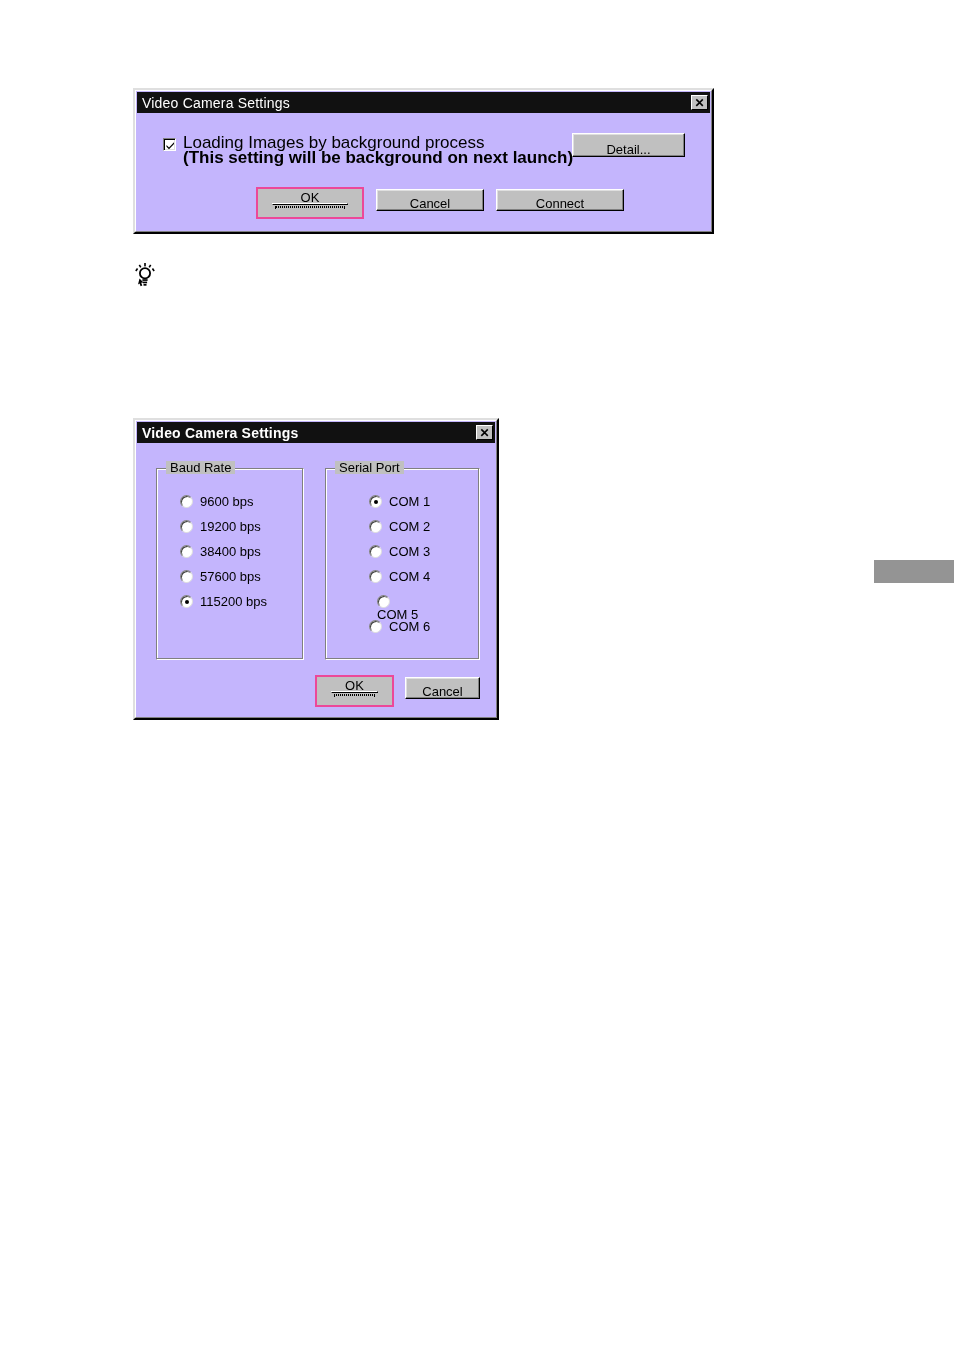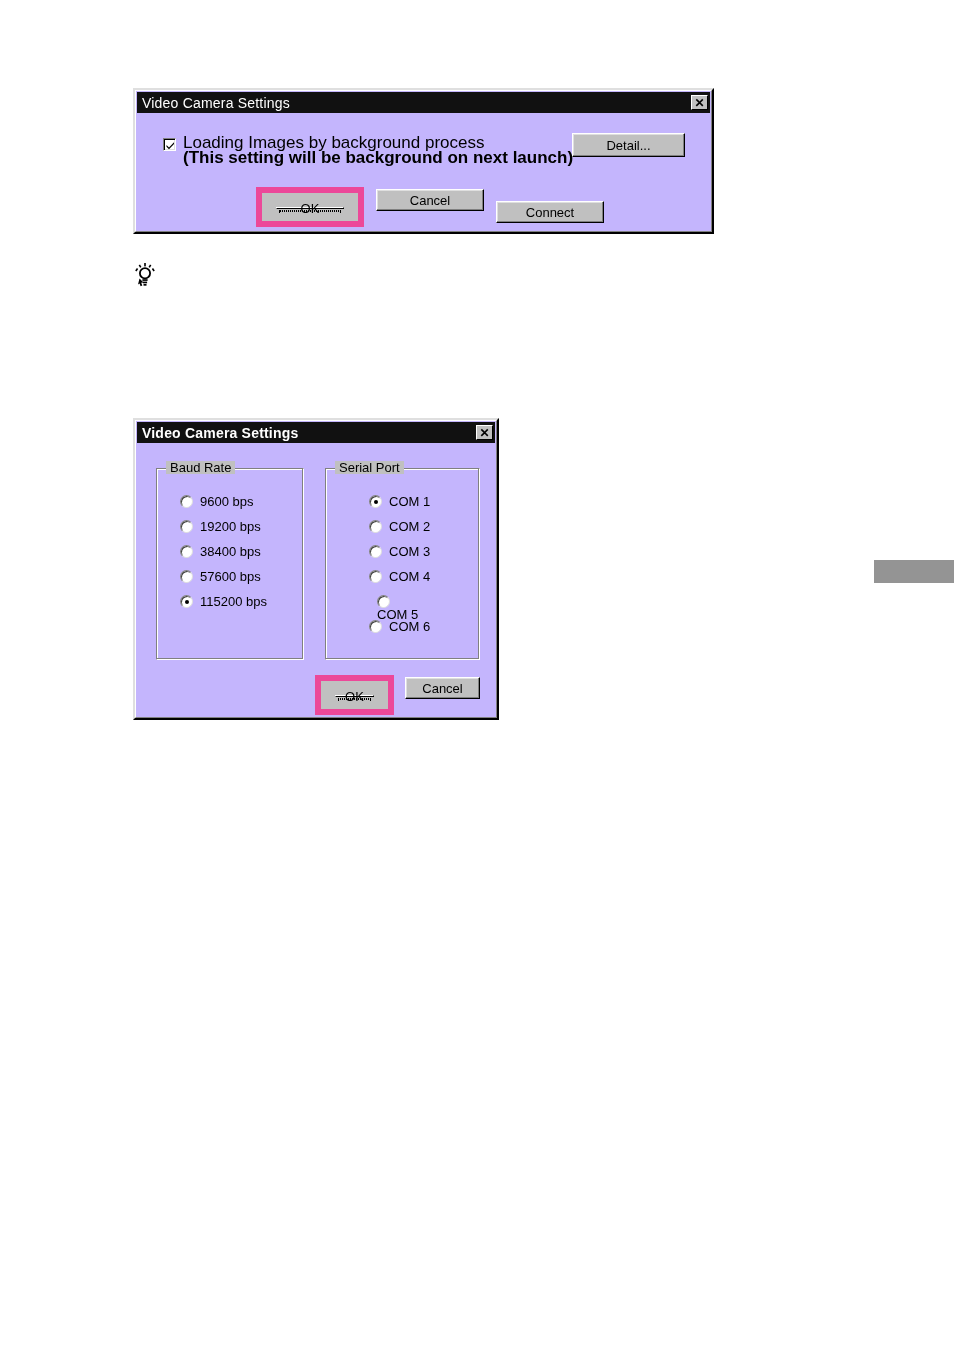--- a/index.html
+++ b/index.html
@@ -83,30 +83,30 @@
 
   
   .btn {
     background: #c0c0c0;
     border-top: 1px solid #ffffff;
     border-left: 1px solid #ffffff;
     border-right: 1px solid #000000;
     border-bottom: 1px solid #000000;
     box-sizing: border-box;
     display: flex;
-    align-items: center;
+    align-items: flex-end;
     justify-content: center;
     cursor: pointer;
     position: relative;
     font-size: 13px;
     color: #000000;
     box-shadow: inset -1px -1px 0 0 #808080, inset 1px 1px 0 0 #dfdfdf;
   }
   .btn-default-wrap {
-    border: 6px solid #ec4899;
+    border: 2px solid #ec4899;
     background: #c0c0c0;
     box-sizing: border-box;
     padding: 14px;
     position: absolute;
     display: block;
   }
   .btn-default-wrap .btn {
     width: 100%;
     height: 100%;
   }
@@ -234,21 +234,21 @@
     <span class="btn">
       <span class="focus-rect"></span>
       <span class="label">OK</span>
     </span>
   </span>
 
   <span class="btn" style="position:absolute; left:241px; top:99px; width:108px; height:22px;">
     <span class="label">Cancel</span>
   </span>
 
-  <span class="btn" style="position:absolute; left:361px; top:111px; width:108px; height:22px;">
+  <span class="btn" style="position:absolute; left:361px; top:99px; width:128px; height:22px;">
     <span class="label">Connect</span>
   </span>
 </div>
 
 <span class="tip-icon" style="left:133px; top:263px; width:24px; height:26px;">
   <svg width="24" height="26" viewBox="0 0 24 26">
     <g fill="#000000">
       <rect x="11.2" y="0" width="1.6" height="3.4"></rect>
       <rect x="6.2" y="1.6" width="1.6" height="3" transform="rotate(-28 7 3)"></rect>
       <rect x="16.2" y="1.6" width="1.6" height="3" transform="rotate(28 17 3)"></rect>

